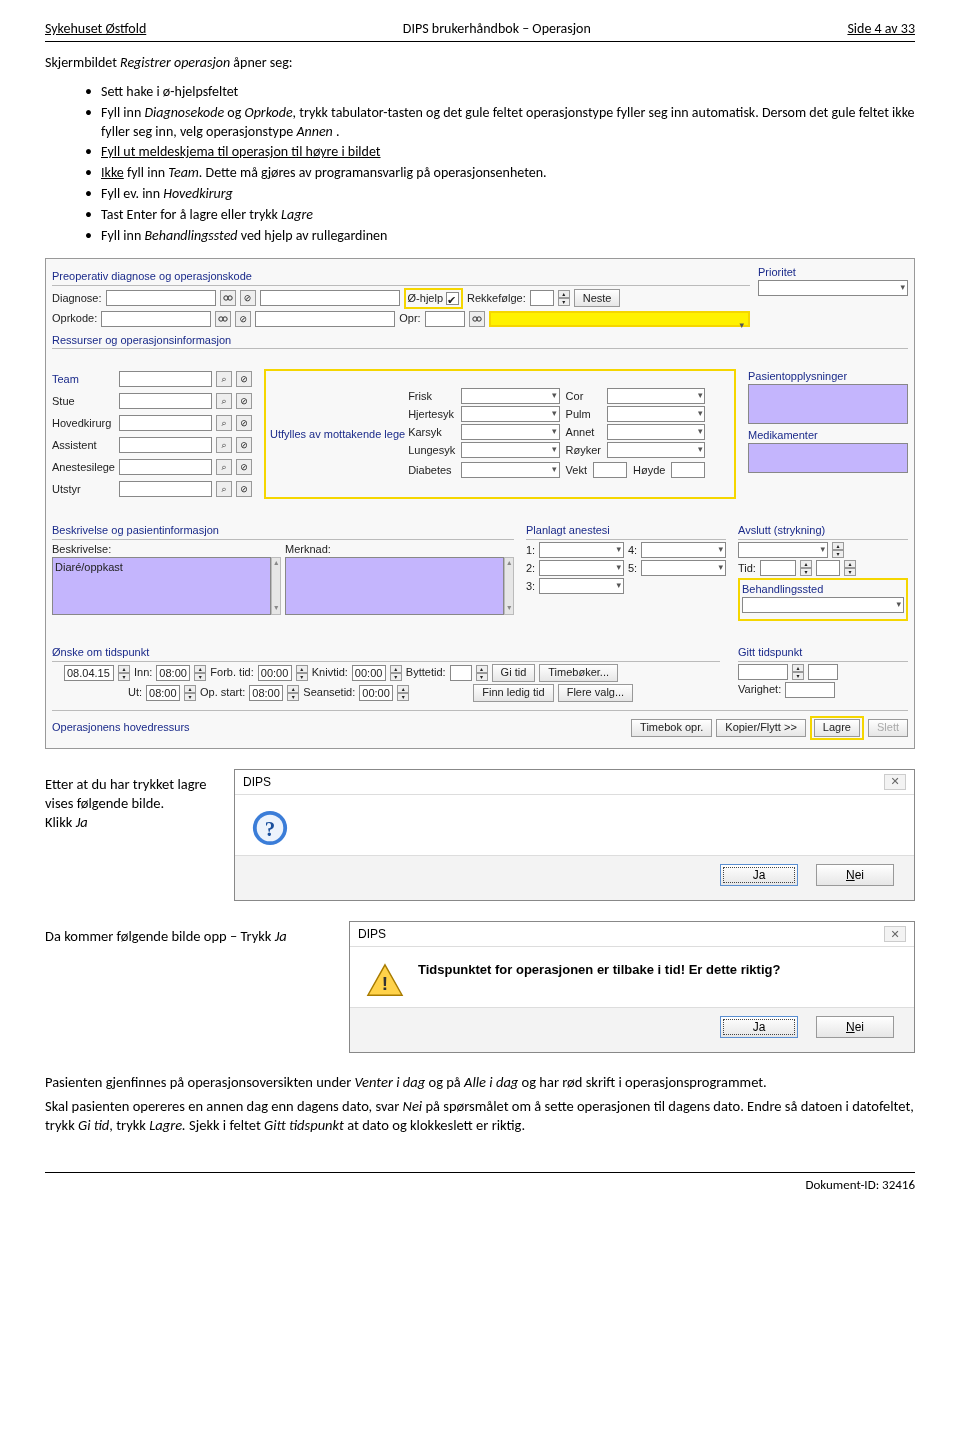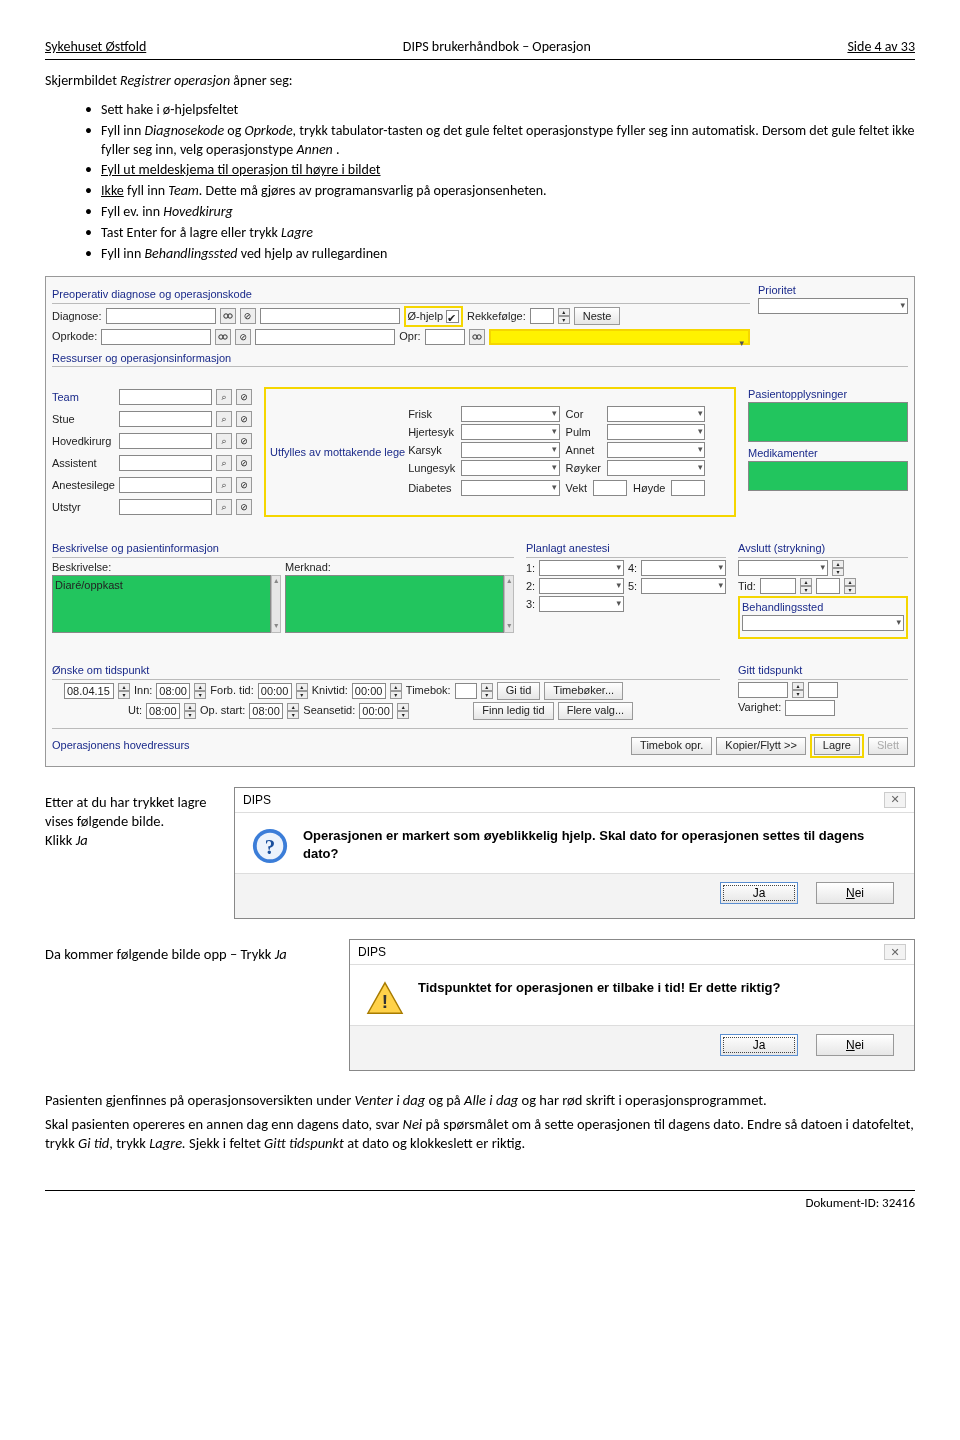--- a/index.html
+++ b/index.html
@@ -6,21 +6,21 @@
   body {
     font-family: Calibri, Arial, sans-serif;
     font-size: 14px;
     color: #000;
     background: #fff;
     width: 960px;
     margin: 0 auto;
     padding: 20px 45px;
     line-height: 1.35;
   }
-  .hdr-row { display: flex; justify-content: space-between; border-bottom: 1px solid #000; padding-bottom: 2px; margin-bottom: 12px; margin-top: 18px; }
+  .hdr-row { display: flex; justify-content: space-between; border-bottom: 1px solid #000; padding-bottom: 2px; margin-bottom: 12px; }
   .hdr-left { text-decoration: underline; }
   .hdr-right { text-decoration: underline; }
   .intro { margin: 10px 0 10px 0; }
   .intro .em { font-style: italic; }
   ul.bullets { list-style: none; padding-left: 40px; margin: 6px 0 12px 0; }
   ul.bullets li { position: relative; padding-left: 16px; margin: 2px 0; }
   ul.bullets li::before { content: "•"; position: absolute; left: 0; top: 0; }
   .em { font-style: italic; }
   .u { text-decoration: underline; }
 
@@ -40,21 +40,21 @@
   .yellow-fill { background: #fff200; }
   .dd { position: relative; }
   .dd::after { content: "▾"; position: absolute; right: 2px; top: 0; font-size: 9px; color: #555; }
   .spin { display: inline-flex; flex-direction: column; width: 12px; }
   .spin span { border: 1px solid #999; font-size: 6px; line-height: 6px; text-align: center; background: #eee; }
   .threecol { display: flex; gap: 12px; margin-top: 20px; }
   .col { flex: 1; min-width: 0; }
   .smalltxt { font-size: 11px; padding-left: 12px; }
   .btn { border: 1px solid #999; background: linear-gradient(#fff,#e6e6e6); padding: 1px 8px; font-size: 11px; height: 18px; display: inline-flex; align-items: center; }
   .btn.dim { color: #aaa; }
-  .ta { background: #22c55e; border: 1px solid #888; height: 58px; width: 100%; }
+  .ta { background: #c4b5fd; border: 1px solid #888; height: 58px; width: 100%; }
   .twocol-form { display: grid; grid-template-columns: auto 1fr; row-gap: 2px; column-gap: 4px; align-items: center; }
   .sb { width: 10px; background: #e6e6e6; border: 1px solid #bbb; align-self: stretch; display: flex; flex-direction: column; justify-content: space-between; font-size: 8px; text-align: center; color: #888; }
   .bottombar { display: flex; justify-content: space-between; align-items: center; margin-top: 6px; padding-top: 3px; border-top: 1px solid #bbb; }
   .link { color: #1a2a8a; }
 
   
   .two-col-row { display: flex; gap: 14px; align-items: flex-start; margin-bottom: 20px; }
   .side-note { width: 175px; font-size: 14.5px; line-height: 1.3; padding-top: 6px; }
   .dialog { border: 1px solid #888; font-family: "Segoe UI", Tahoma, sans-serif; font-size: 12px; background: #fff; flex: 1; }
   .dlg-title { display: flex; justify-content: space-between; align-items: center; padding: 4px 8px; background: #fff; border-bottom: 1px solid #ddd; }
@@ -334,21 +334,21 @@
           <span class="spin">
             <span>▴</span>
             <span>▾</span>
           </span>
         <span>Knivtid:</span>
           <span class="fld" style="width:34px;padding:0 2px">00:00</span>
           <span class="spin">
             <span>▴</span>
             <span>▾</span>
           </span>
-        <span>Timebok:</span>
+        <span>Byttetid:</span>
           <span class="fld" style="width:22px"></span>
           <span class="spin">
             <span>▴</span>
             <span>▾</span>
           </span>
         <span class="btn">Gi tid</span>
         <span class="btn">Timebøker...</span>
       </div>
       <div class="row smalltxt" style="flex-wrap:wrap">
         <span style="margin-left:64px">Ut:</span>
@@ -413,21 +413,20 @@
     <div class="dlg-title">
       <span class="t">DIPS</span>
       <span class="dlg-close">✕</span>
     </div>
     <div class="dlg-body">
       <svg class="dlg-icon svg-q" viewBox="0 0 40 40">
         <circle class="o" cx="20" cy="20" r="18"></circle>
           <circle class="i" cx="20" cy="20" r="14"></circle>
         <text x="20" y="28" text-anchor="middle">?</text>
       </svg>
-      <div class="dlg-msg">Operasjonen er markert som øyeblikkelig hjelp. Skal dato for operasjonen settes til dagens dato?</div>
     </div>
     <div class="dlg-btns">
       <span class="dlg-btn focus">
           <span>Ja</span>
         </span>
       <span class="dlg-btn">
           <span class="uacc">N</span>
           <span>ei</span>
         </span>
     </div>

